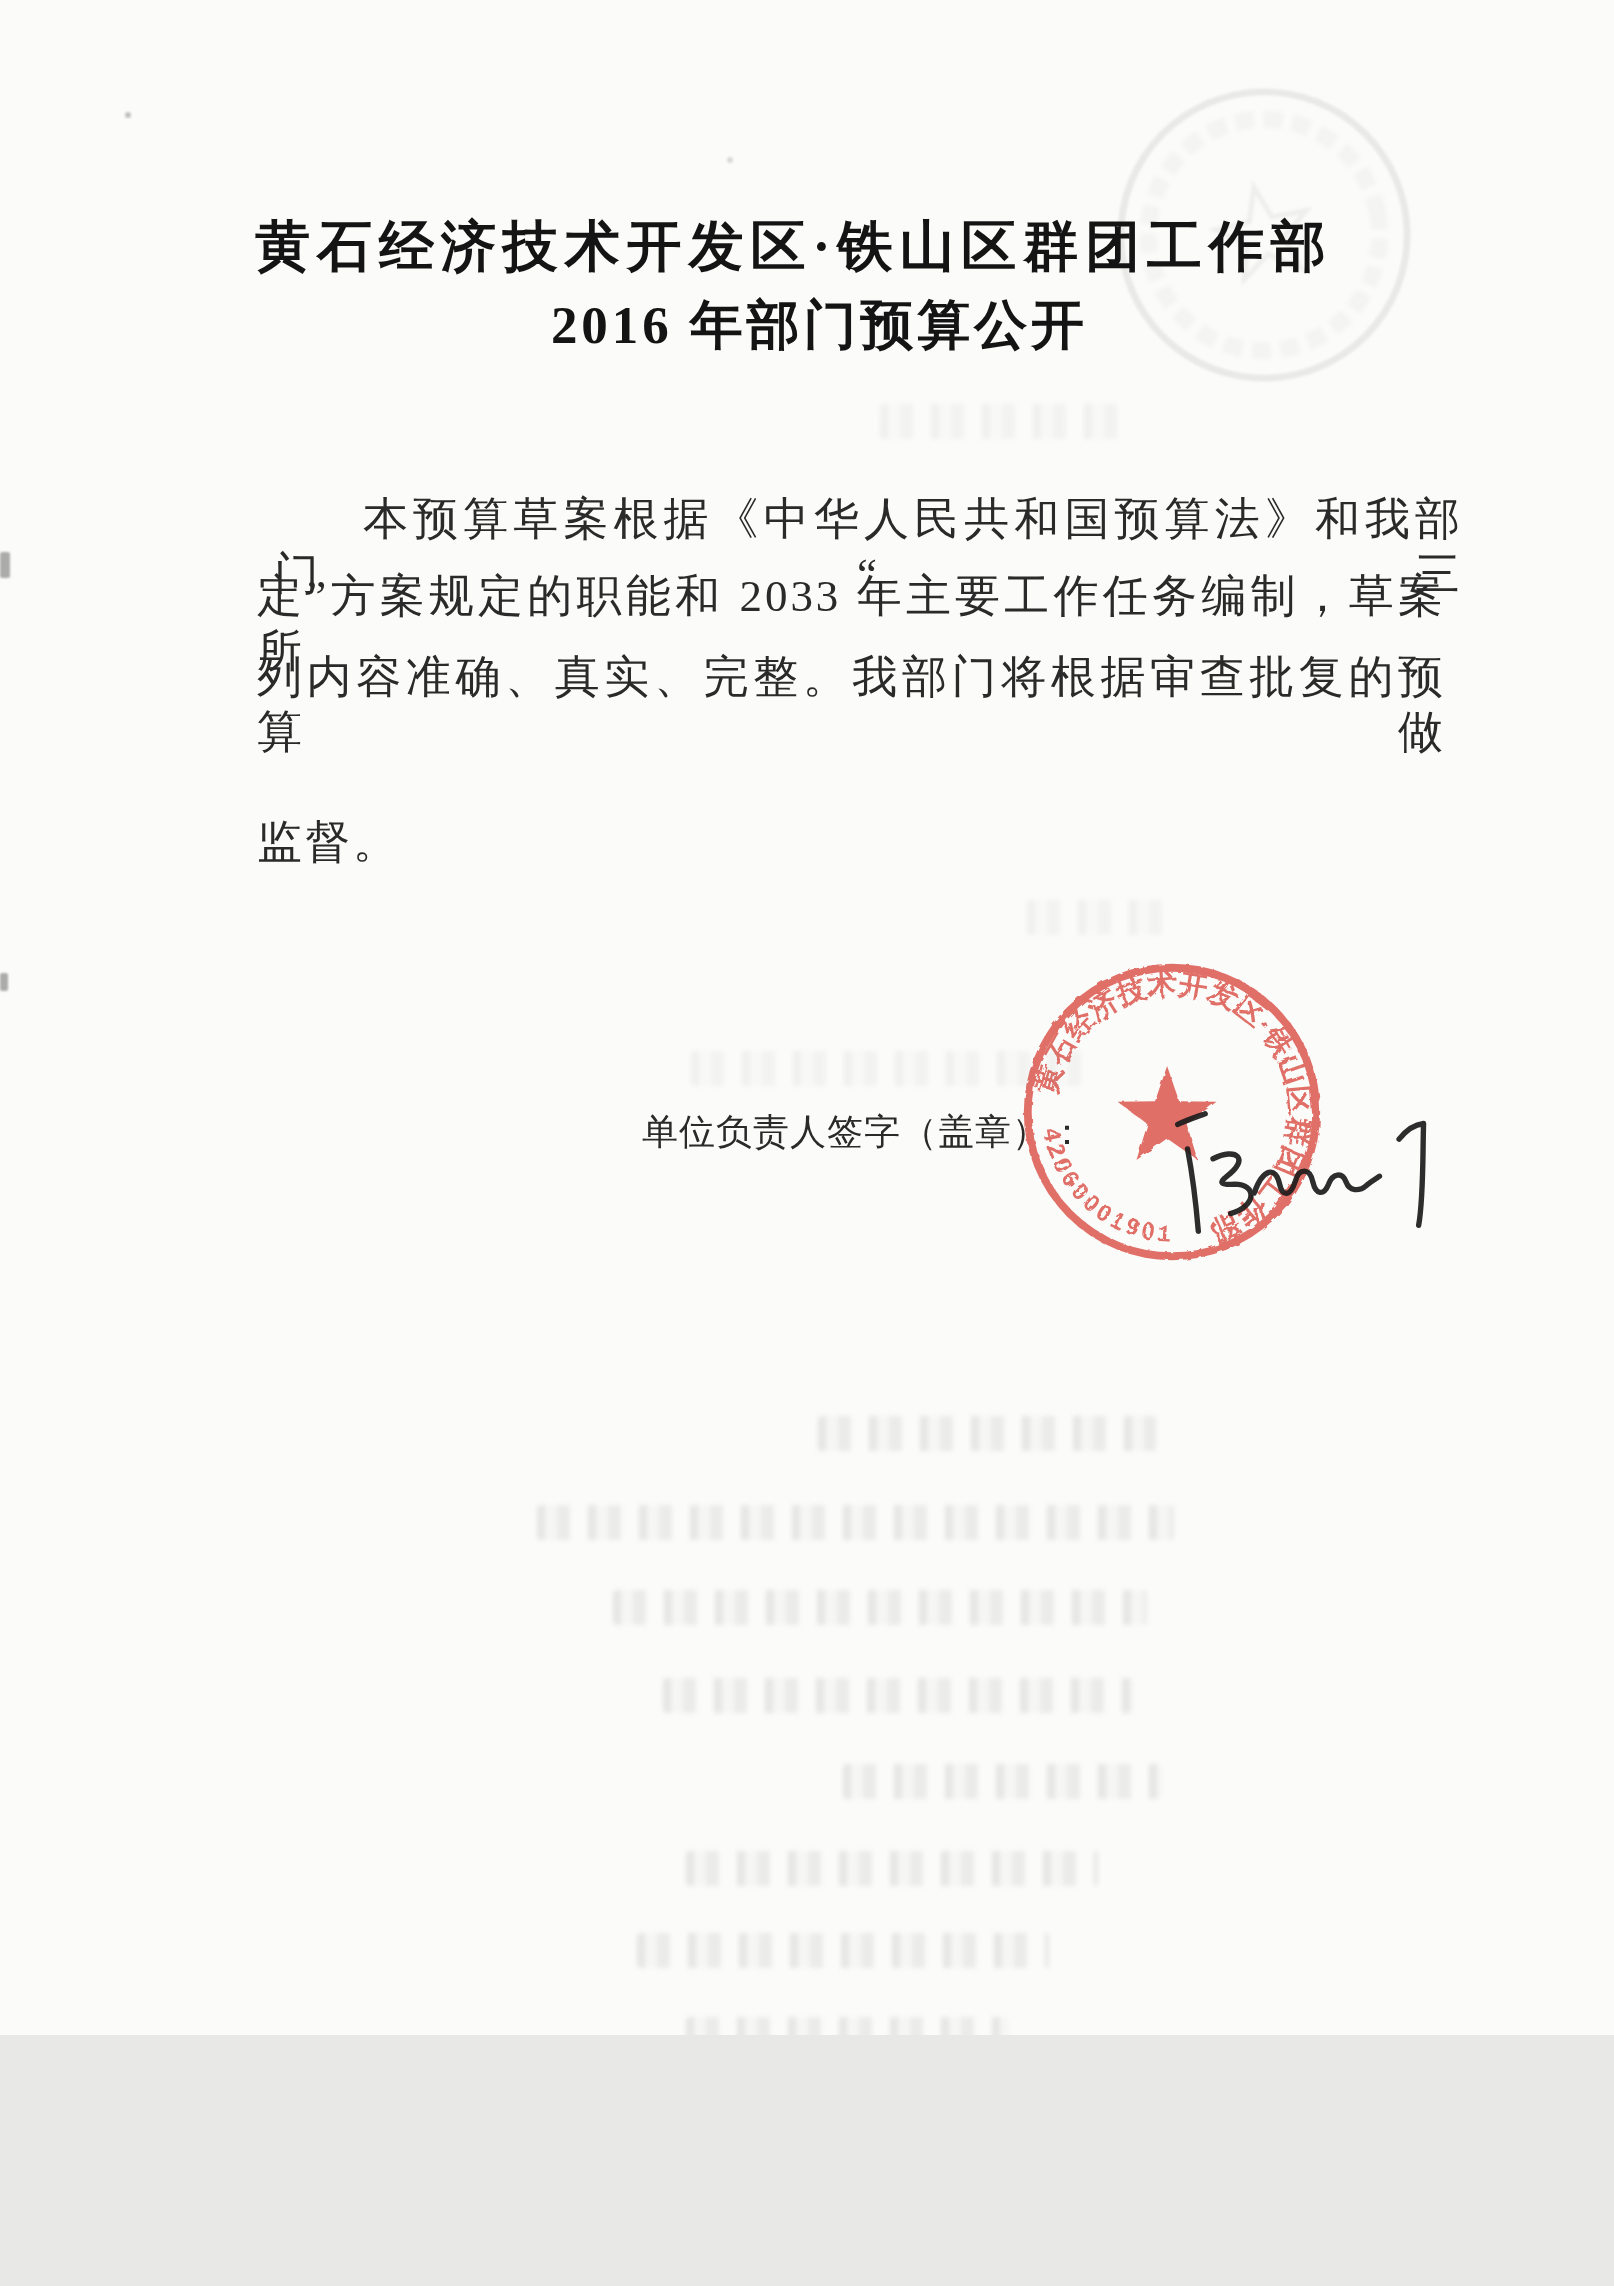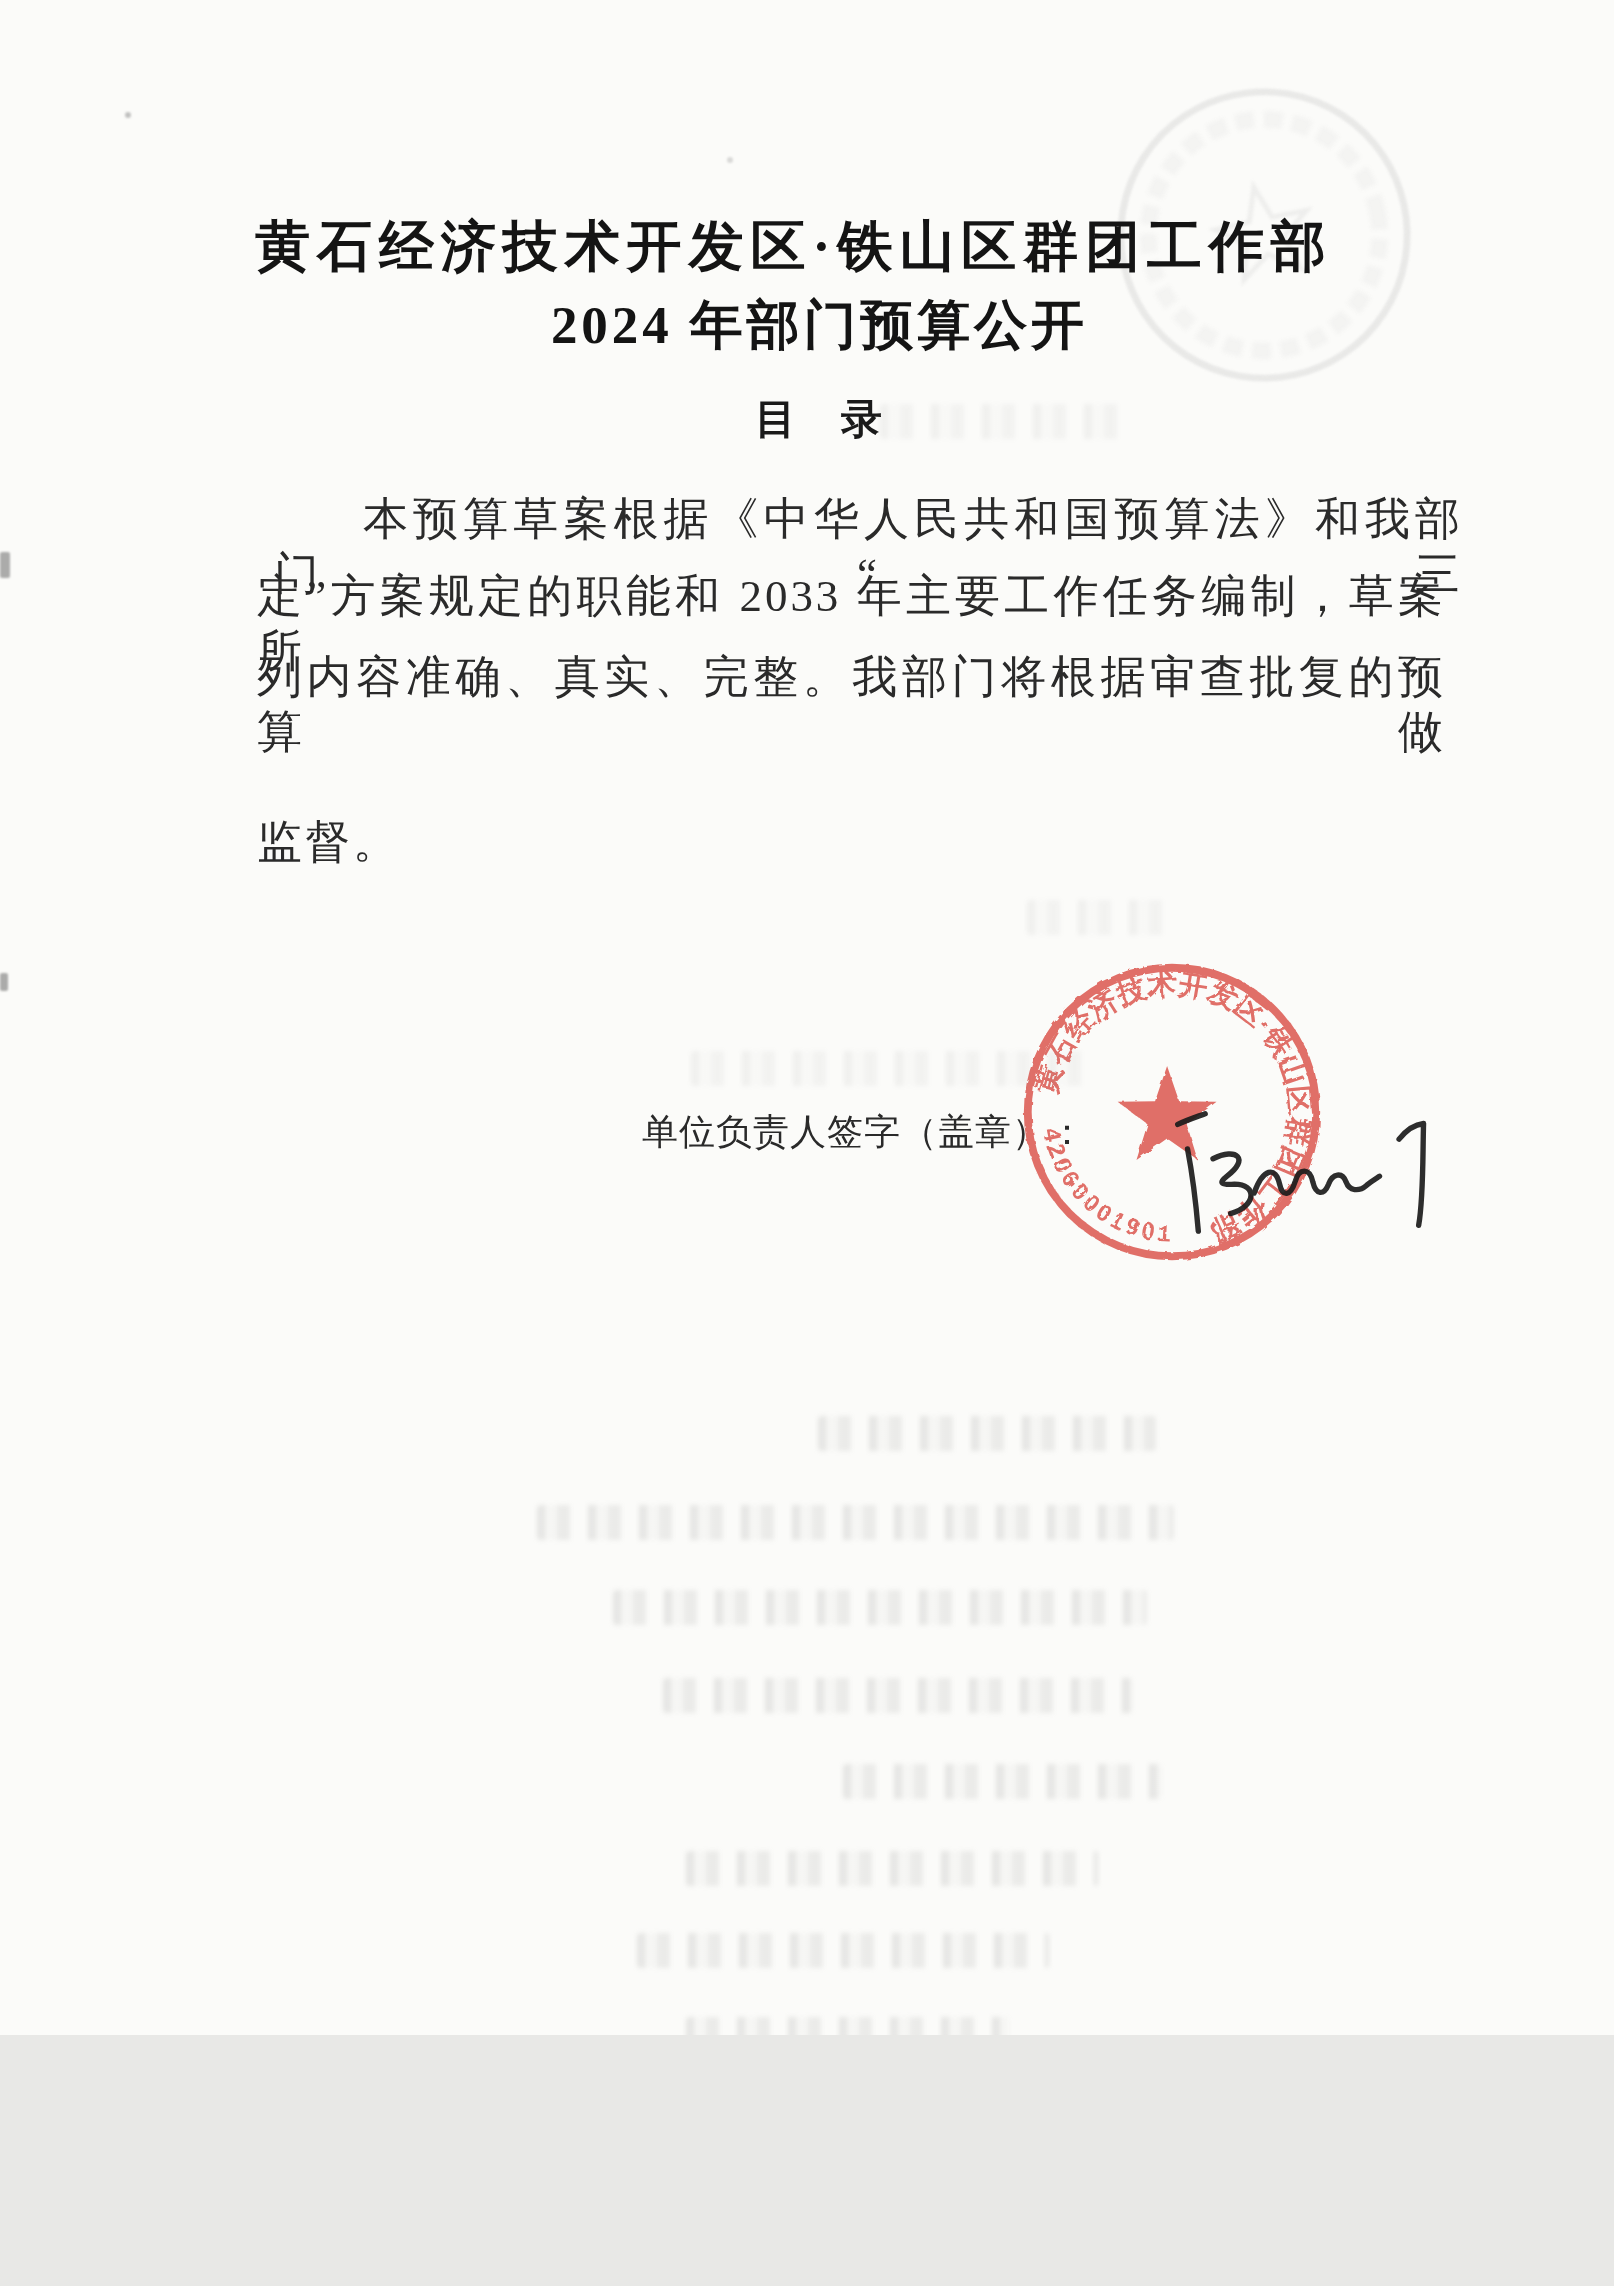--- a/index.html
+++ b/index.html
@@ -95,22 +95,21 @@
 
   <svg class="ghost-stamp-svg" viewBox="0 0 310 310" aria-hidden="true">
     <g transform="rotate(-12 155 155)" opacity="0.8">
       <circle cx="155" cy="155" r="146" fill="none" stroke="#c6c6c6" stroke-width="7" opacity="0.42" style="filter:blur(1px);"></circle>
       <circle cx="155" cy="155" r="118" fill="none" stroke="#c2c2c2" stroke-width="17" stroke-dasharray="19 10" opacity="0.16" style="filter:blur(2px);"></circle>
       <path d="M155,105 L166.8,138.8 L202.6,139.5 L174,161.2 L184.4,195.5 L155,175 L125.6,195.5 L136,161.2 L107.4,139.5 L143.2,138.8 Z" fill="none" stroke="#c6c6c6" stroke-width="5" opacity="0.3" style="filter:blur(1.5px);"></path>
     </g>
   </svg>
 
   <div class="title-line1">黄石经济技术开发区·铁山区群团工作部</div>
-  <div class="title-line2">2024 年部门预算公开</div>
-  <div class="section-heading">目　录</div>
+  <div class="title-line2">2016 年部门预算公开</div>
 
   <div class="para-line pl-1 justify">本预算草案根据《中华人民共和国预算法》和我部门“三</div>
   <div class="para-line pl-2 justify">定”方案规定的职能和 2033 年主要工作任务编制，草案所</div>
   <div class="para-line pl-3 justify">列内容准确、真实、完整。我部门将根据审查批复的预算做</div>
   <div class="para-line pl-5">监督。</div>
 
   <div class="signature-label">单位负责人签字（盖章）：</div>
 
   <svg class="seal-svg" viewBox="0 0 320 320" aria-hidden="true">
     <defs>

